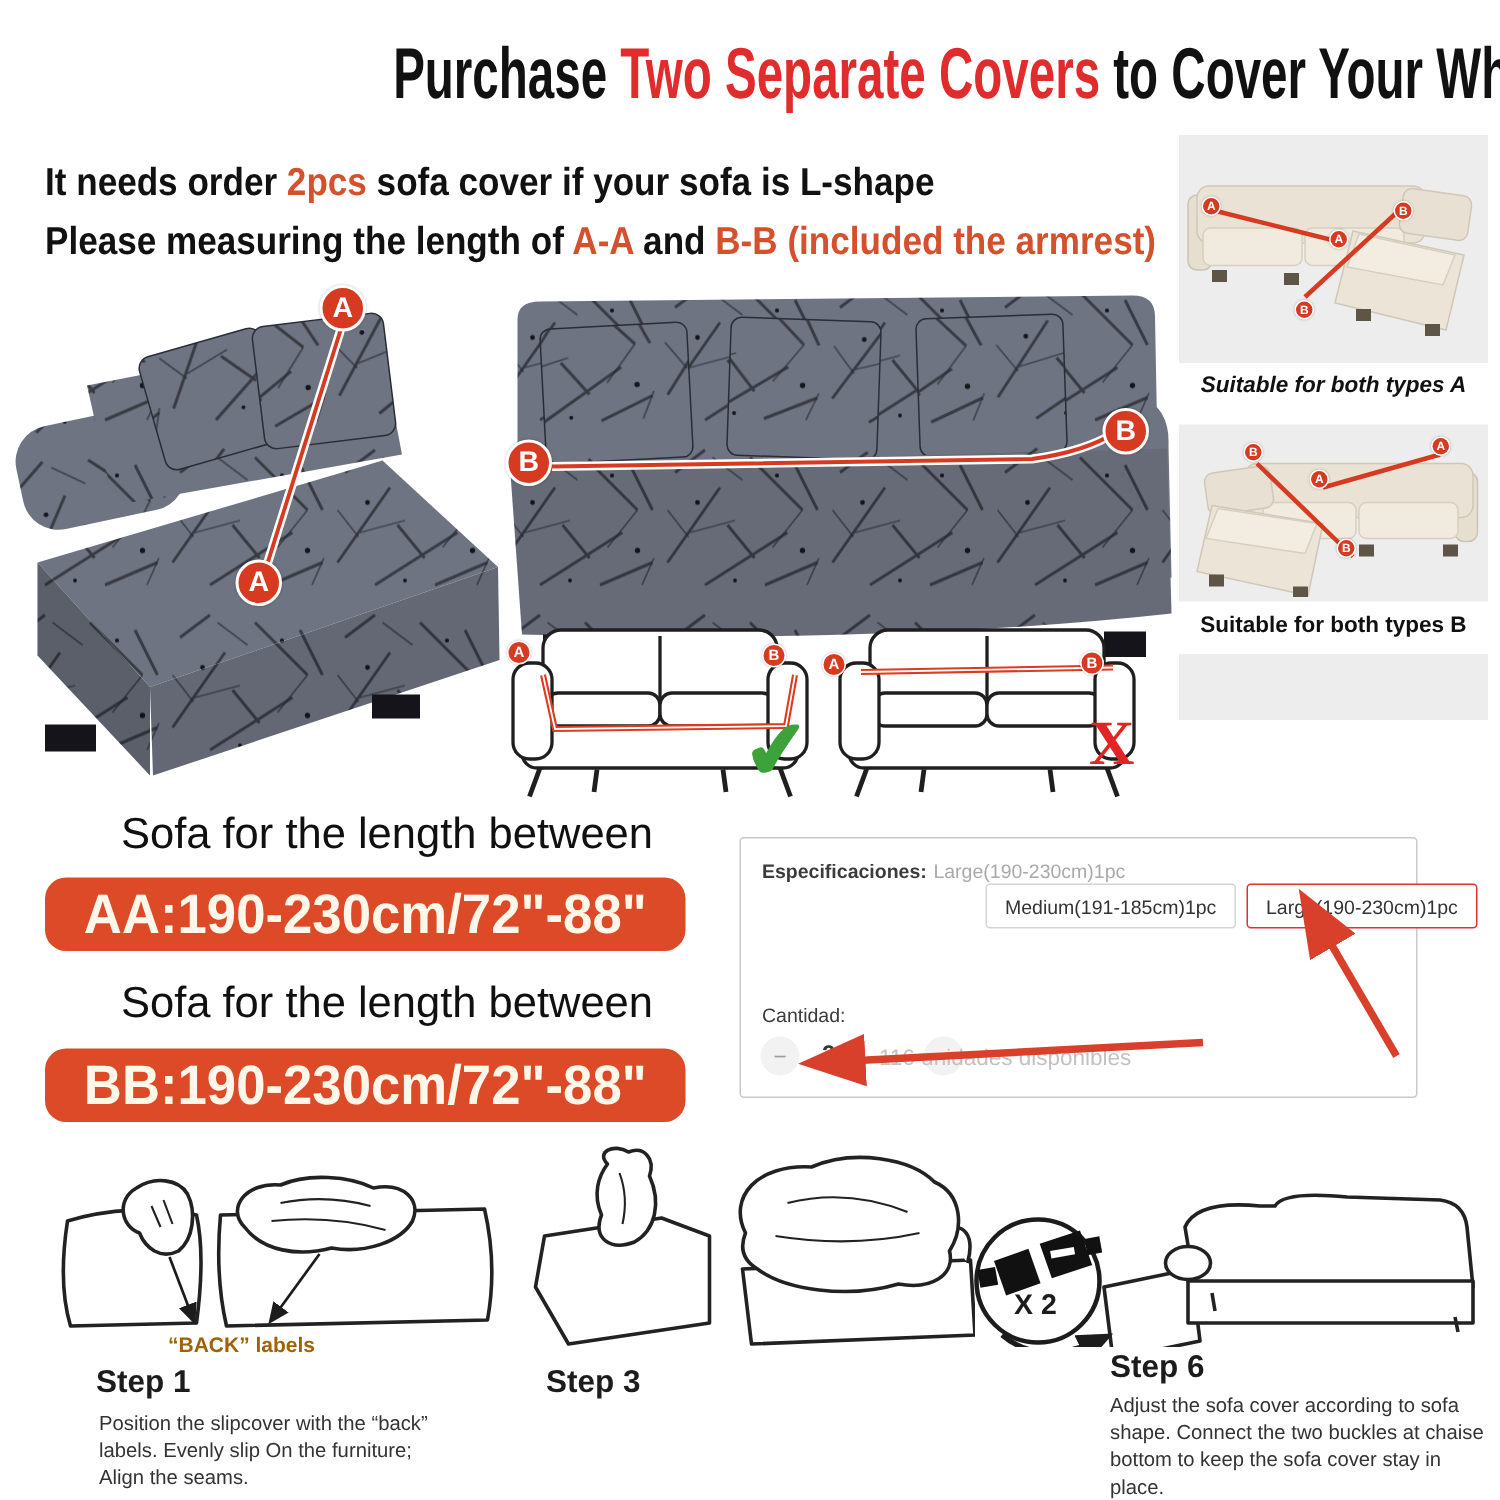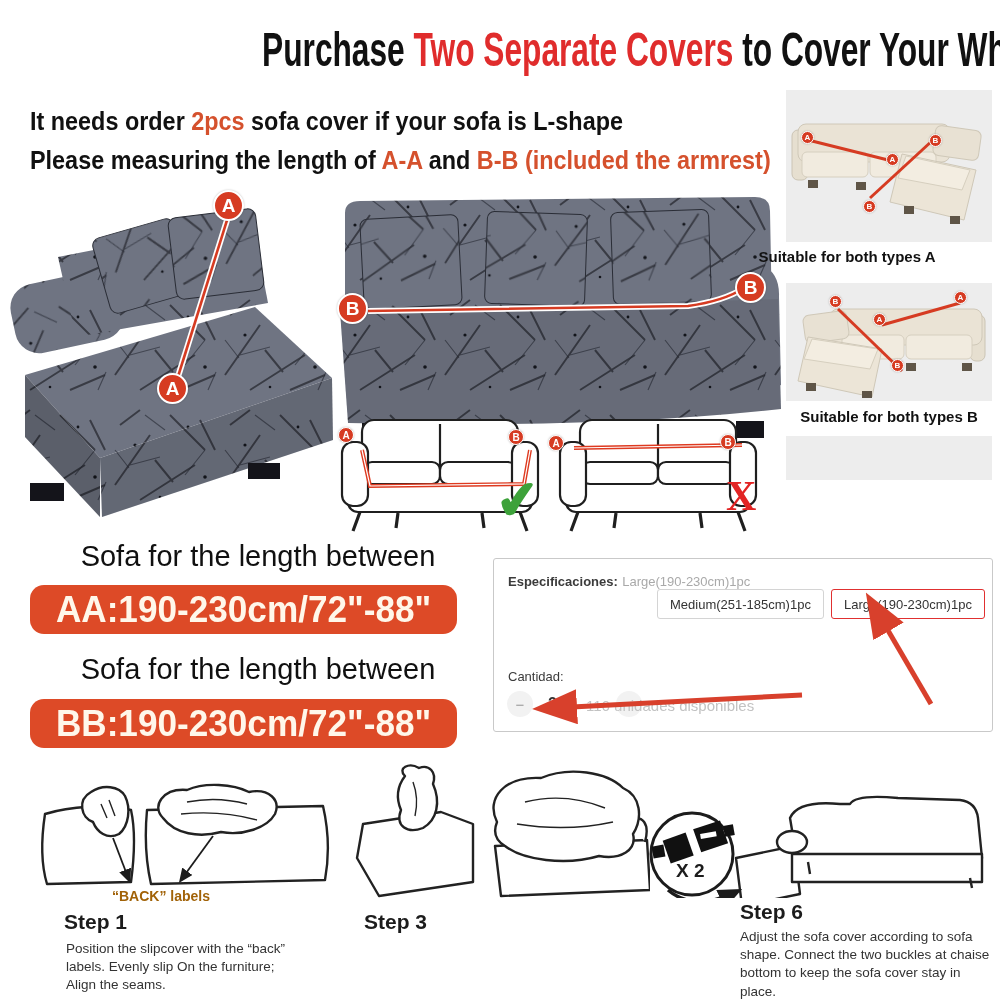--- a/index.html
+++ b/index.html
@@ -22,21 +22,21 @@
   .mk16{width:16px;height:16px;font-size:10px;border-width:1px;}
   .mk13{width:13px;height:13px;font-size:8px;border-width:1px;}
   
   .photo-bg{background:#ededed;}
   .caption{width:206px;text-align:center;font-weight:bold;font-size:15px;color:#111;}
   
   .between{width:440px;text-align:center;font-size:29px;color:#101010;}
   .pill{width:427px;height:49px;background:#dd4a27;border-radius:14px;display:flex;align-items:center;justify-content:center;}
   .pill span{color:#fff7ea;font-size:37px;font-weight:bold;transform:scaleX(.95);white-space:nowrap;}
   
-  .panel{left:493px;top:558px;width:500px;height:174px;background:#fff;border:1px solid #c9c9c9;border-radius:3px;box-sizing:border-box;}
+  .panel{left:493px;top:558px;width:452px;height:174px;background:#fff;border:1px solid #c9c9c9;border-radius:3px;box-sizing:border-box;}
   .spec-label{font-size:13px;font-weight:bold;color:#3b3b3b;}
   .spec-value{font-size:13px;color:#a9a9a9;}
   .opt{position:absolute;height:30px;border:1px solid #d4d4d4;border-radius:3px;background:#fff;
        display:flex;align-items:center;justify-content:center;font-size:13px;color:#333;padding:0 12px;box-sizing:border-box;white-space:nowrap;}
   .opt.sel{border:1px solid #e03030;}
   .qty-label{font-size:13px;color:#3b3b3b;}
   .circle-btn{width:26px;height:26px;border-radius:50%;background:#f2f2f2;color:#9a9a9a;
       display:flex;align-items:center;justify-content:center;font-size:15px;}
   .qty-num{font-size:16px;font-weight:bold;color:#333;}
   .stock{font-size:15px;color:#c2c2c2;white-space:nowrap;}
@@ -152,21 +152,21 @@
     </div>
   <div class="mk mk13" style="left:886px;top:153px;">
       <span>A</span>
     </div>
   <div class="mk mk13" style="left:929px;top:134px;">
       <span>B</span>
     </div>
   <div class="mk mk13" style="left:863px;top:200px;">
       <span>B</span>
     </div>
-  <div class="abs caption" style="left:744px;top:248px;">Suitable for both types A</div>
+  <div class="abs caption" style="left:786px;top:248px;font-style:italic;">Suitable for both types A</div>
 
   <div class="abs photo-bg" style="left:786px;top:283px;width:206px;height:118px;"></div>
   <svg class="abs" style="left:786px;top:283px;" width="206" height="118" viewBox="0 0 206 118">
     <rect x="184" y="32" width="15" height="46" rx="6" fill="#e6dfd0" stroke="#cbc4b4"></rect>
     <rect x="44" y="26" width="152" height="36" rx="8" fill="#eae3d5" stroke="#cfc8b8"></rect>
     <rect x="120" y="52" width="66" height="24" rx="5" fill="#f1ebdf" stroke="#d6cfbf"></rect>
     <rect x="56" y="52" width="62" height="24" rx="5" fill="#f1ebdf" stroke="#d6cfbf"></rect>
     <rect x="18" y="30" width="44" height="28" rx="6" transform="rotate(-8 40 44)" fill="#e8e1d3" stroke="#cfc8b8"></rect>
     <polygon points="22,54 96,66 86,114 12,98" fill="#ece5d7" stroke="#cfc8b8"></polygon>
     <polygon points="26,56 92,66 84,86 18,76" fill="#f3ede1" stroke="#d6cfbf"></polygon>
@@ -242,21 +242,21 @@
   <div class="abs between" style="left:38px;top:653px;">Sofa for the length between</div>
   <div class="abs pill" style="left:30px;top:699px;">
     <span>BB:190-230cm/72"-88"</span>
   </div>
 
   <div class="abs panel">
     <div class="abs" style="left:14px;top:13px;">
       <span class="spec-label">Especificaciones:</span>
       <span class="spec-value">Large(190-230cm)1pc</span>
     </div>
-    <div class="opt" style="left:163px;top:30px;">Medium(251-185cm)1pc</div>
+    <div class="opt" style="left:163px;top:30px;">Medium(191-185cm)1pc</div>
     <div class="opt sel" style="left:337px;top:30px;">Large(190-230cm)1pc</div>
     <div class="abs qty-label" style="left:14px;top:110px;">Cantidad:</div>
     <div class="abs circle-btn" style="left:13px;top:132px;">
         <span>−</span>
       </div>
     <div class="abs qty-num" style="left:54px;top:136px;">2</div>
     <div class="abs circle-btn" style="left:122px;top:132px;"></div>
     <div class="abs stock" style="left:92px;top:138px;">116 unidades disponibles</div>
     <svg class="abs" style="left:0;top:0;pointer-events:none;" width="500" height="174" viewBox="0 0 500 174">
       <defs>

